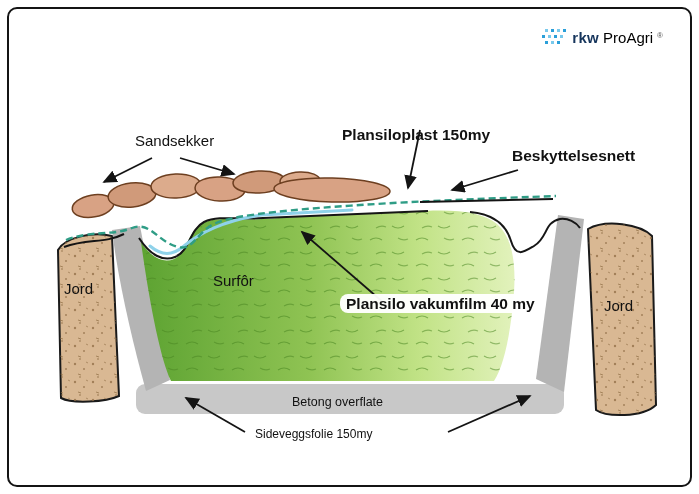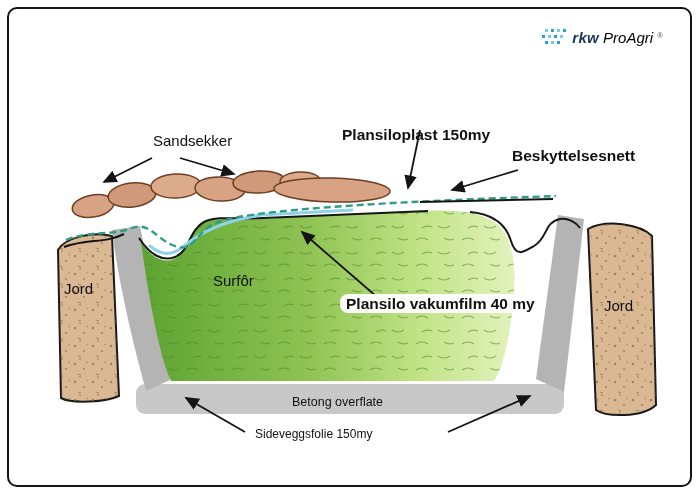--- a/index.html
+++ b/index.html
@@ -17,21 +17,21 @@
   svg.diagram { position:absolute; left:0; top:0; }
   .lbl { position:absolute; white-space:nowrap; line-height:1.1; }
   .title { font-size:30px; font-weight:bold; letter-spacing:0.5px; }
   .b { font-weight:bold; font-size:15.5px; }
   .r15 { font-size:15px; }
   .r16 { font-size:12px; }
   .r12 { font-size:12.5px; }
   .whitebg { background:rgba(255,255,255,0.96); padding:1px 6px; border-radius:8px; }
   .logo {
     position:absolute; top:28px; right:36px;
-    display:flex; align-items:flex-end; gap:4px;font-style:italic;
+    display:flex; align-items:flex-end; gap:4px;
   }
   .logo .rkw { font-weight:bold; font-size:15px; color:#16355c; letter-spacing:0.3px; }
   .logo .proagri { font-size:15px; color:#000000; }
   .logo .reg { font-size:8px; color:#555; vertical-align:super; position:relative; top:-6px; }
 </style>
 </head>
 <body>
 
 <div class="page">
 
@@ -138,21 +138,21 @@
         <rect x="4" y="13" width="3" height="3" fill="#2b9fd9"></rect>
         <rect x="10" y="13" width="3" height="3" fill="#79c9ec"></rect>
         <rect x="16" y="13" width="3" height="3" fill="#2b9fd9"></rect>
       </g>
     </svg>
     <span class="rkw">rkw</span>
       <span class="proagri">ProAgri</span>
       <span class="reg">®</span>
   </div>
 
-  <div class="lbl r15" style="left:135px; top:133px;margin-left:18px;">Sandsekker</div>
+  <div class="lbl r15" style="left:135px; top:133px;">Sandsekker</div>
 
   <div class="lbl b" style="left:342px; top:106px;margin-top:20px;">Plansiloplast 150my</div>
 
   <div class="lbl b" style="left:512px; top:147px;">Beskyttelsesnett</div>
 
   <div class="lbl r15" style="left:64px; top:281px;">Jord</div>
 
   <div class="lbl r15" style="left:213px; top:273px;">Surfôr</div>
 
   <div class="lbl b whitebg" style="left:340px; top:294px;">Plansilo vakumfilm 40 my</div>

